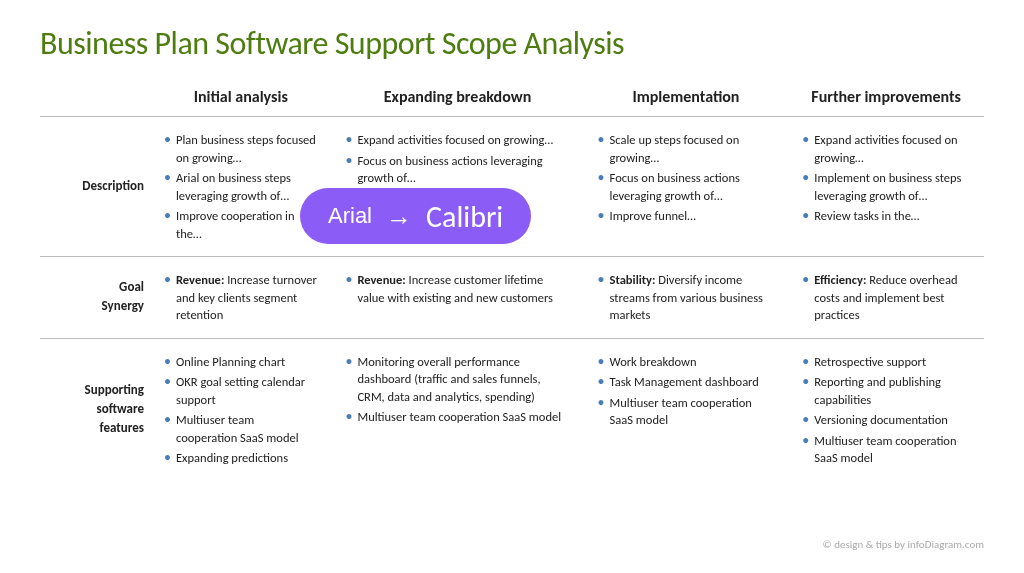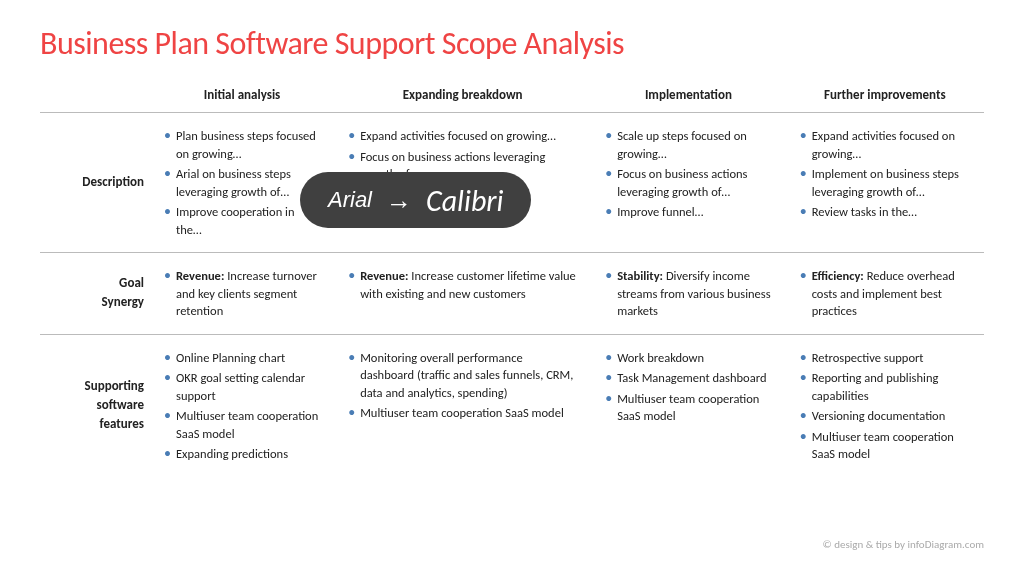--- a/index.html
+++ b/index.html
@@ -8,39 +8,39 @@
       background: #fff;
       width: 1024px;
       min-height: 573px;
       padding: 24px 40px 16px 40px;
       position: relative;
       overflow: hidden;
     }
     h1 {
       font-size: 32px;
       font-weight: 300;
-      color: #ef4444;
+      color: #4d7c0f;
       margin-bottom: 18px;
       letter-spacing: -0.5px;
     }
     .table-wrap {
       width: 100%;
     }
     table {
       width: 100%;
       border-collapse: collapse;
       font-size: 12.5px;
     }
     thead th {
       font-weight: 700;
       color: #222;
       text-align: center;
       padding: 6px 10px 10px 10px;
       vertical-align: bottom;
-      font-size: 13px;
+      font-size: 16px;
     }
     thead th:first-child {
       width: 110px;
     }
     thead th:not(:first-child) {
       width: calc((100% - 110px) / 4);
     }
     tbody tr {
       border-top: 1.5px solid #bbb;
     }
@@ -78,33 +78,32 @@
       top: 0;
       color: #4a7db5;
       font-size: 14px;
       line-height: 1.3;
     }
     ul.cell-list li b {
       font-weight: 700;
     }
     .font-annotation {
       position: absolute;
-      top: 172px;
+      top: 188px;
       left: 300px;
-      background: #404040;
+      background: #8b5cf6;
       border-radius: 28px;
       display: flex;
       align-items: center;
       justify-content: center;
       gap: 0;
       padding: 0 28px;
       height: 56px;
       z-index: 10;
       min-width: 220px;
-      font-style: italic;
     }
     .font-annotation .font-label {
       color: #fff;
       font-size: 22px;
       font-weight: 400;
       font-family: Arial, sans-serif;
     }
     .font-annotation .arrow {
       color: #fff;
       font-size: 26px;

